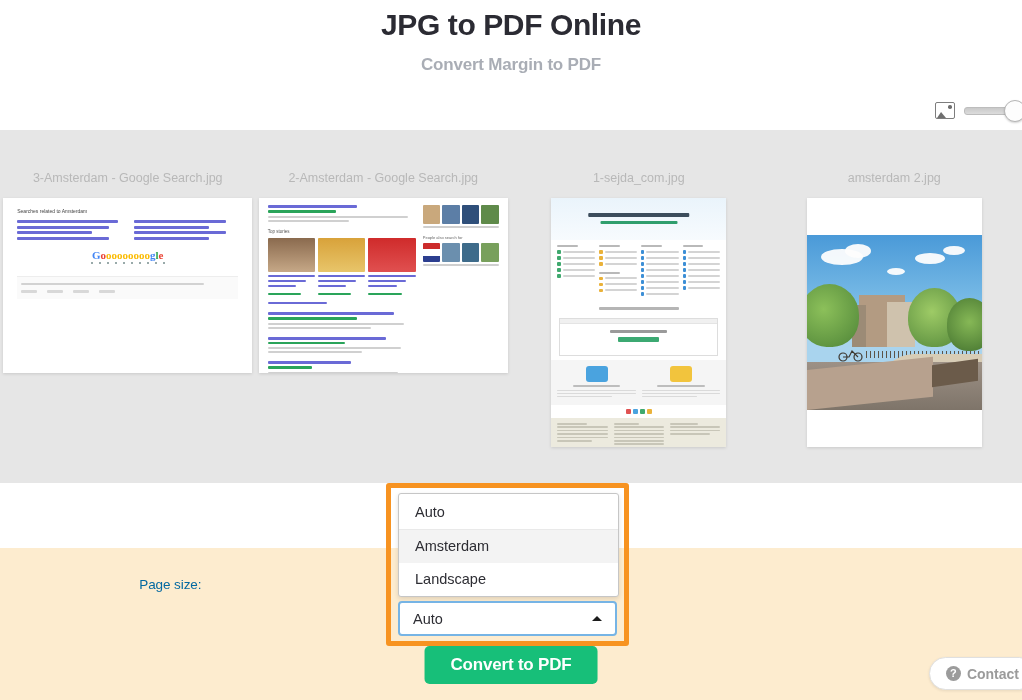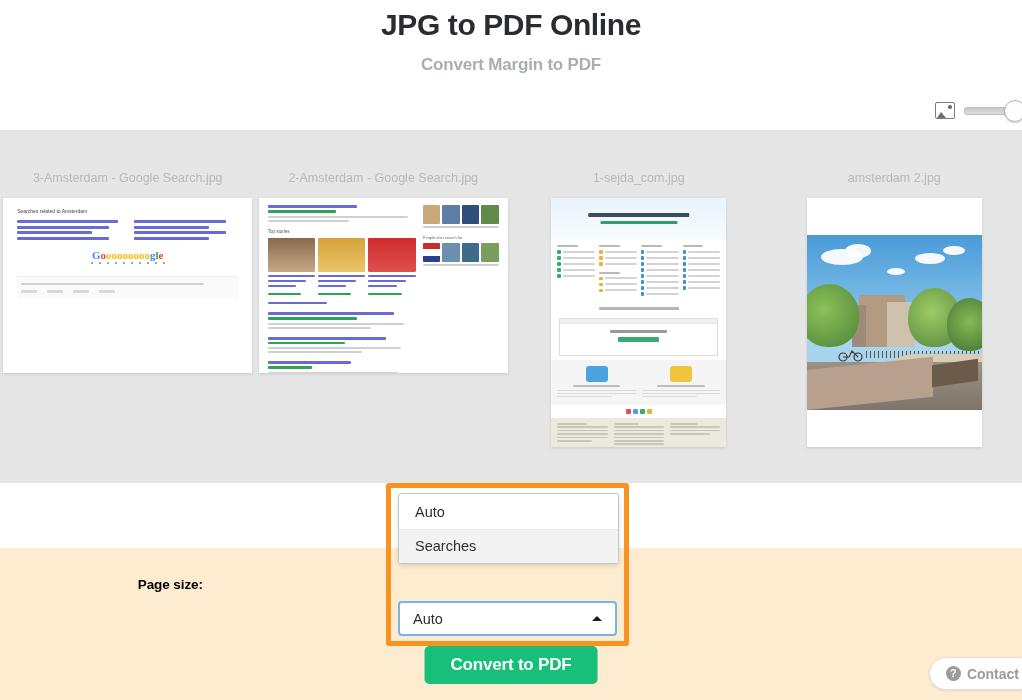--- a/index.html
+++ b/index.html
@@ -165,21 +165,21 @@
   .whiteband{position:absolute;left:0;top:483px;width:1022px;height:65px;background:#fff;}
 
   
   .options{
     position:absolute;left:0;top:548px;width:1022px;height:152px;
     background:#fdeccf;
   }
   .opt-row{display:flex;padding-top:29px;}
   .opt-cell{flex:1;text-align:center;}
   .opt-label{
-    font-size:13.5px;font-weight:bold;color:#000000;margin-bottom:17px;
+    font-size:13.5px;font-weight:normal;color:#0369a1;margin-bottom:17px;
     display:block;letter-spacing:-0.1px;
   }
   .select{
     width:220px;height:37px;margin:0 auto;background:#fff;
     border:1px solid #cfcfcf;border-radius:4px;
     display:flex;align-items:center;justify-content:space-between;
     padding:0 13px;box-sizing:border-box;
     font-size:14.5px;color:#2d2d33;cursor:pointer;
   }
   .caret{
@@ -622,21 +622,22 @@
       </div>
       <div class="opt-cell">
       </div>
     </div>
   </div>
 
   <button class="convert">Convert to PDF</button>
 
   <div class="menu">
     <div class="menu-item first">Auto</div>
-    <div class="menu-item active">Searches</div>
+    <div class="menu-item active">Amsterdam</div>
+    <div class="menu-item">Landscape</div>
   </div>
   <div class="orient-select">
     <span>Auto</span>
     <span class="caret"></span>
   </div>
   <div class="highlight-box"></div>
 
   <div class="contact">
     <span class="qmark">?</span>
     <span>Contact</span>

